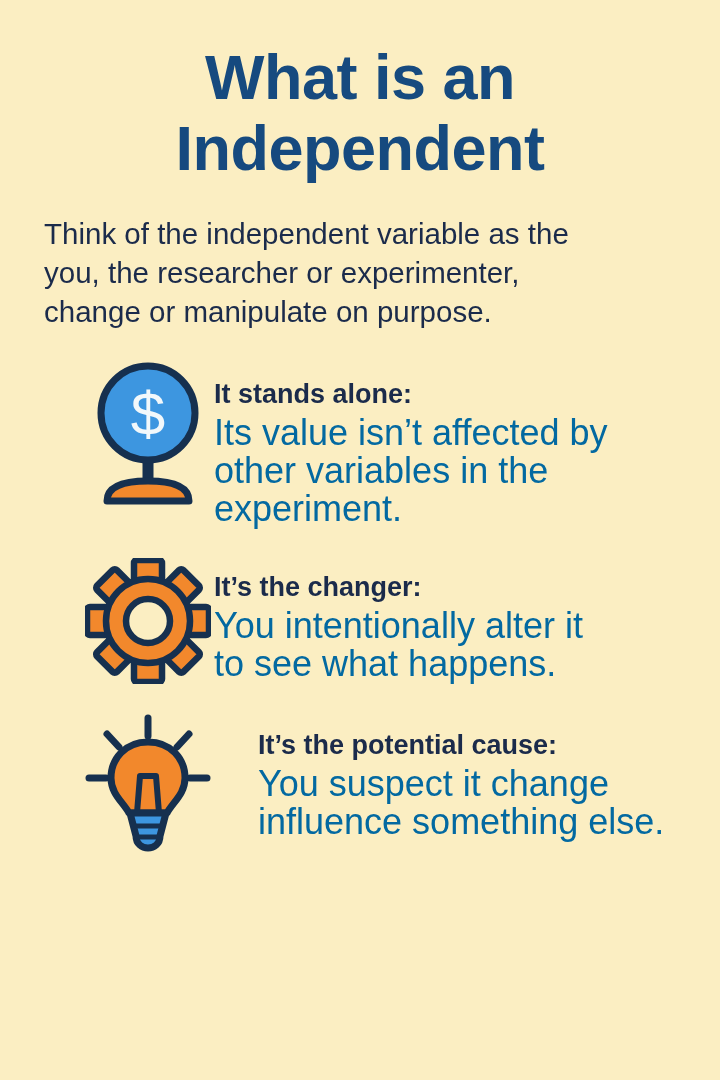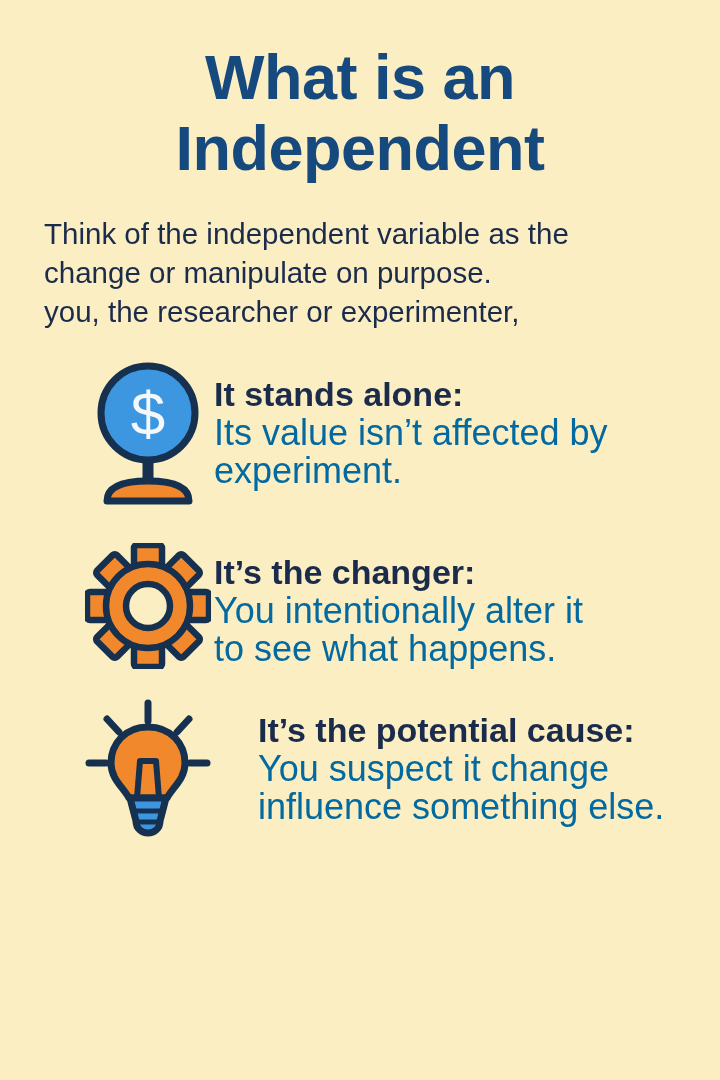--- a/index.html
+++ b/index.html
@@ -65,21 +65,21 @@
     display: flex;
     justify-content: center;
     align-items: flex-start;
   }
   .bullet-text {
     flex: 1 1 auto;
     padding-top: 8px;
     padding-right: 20px;
   }
   .bullet-heading {
-    font-size: 34px;
+    font-size: 27px;
     font-weight: 700;
     line-height: 38px;
     color: #1b2b4b;
     margin: 0 0 1px 0;
   }
   .bullet-body {
     font-size: 36px;
     font-weight: 400;
     line-height: 38px;
     color: #0369a1;
@@ -102,42 +102,43 @@
 
 <div class="infographic">
 
   <div class="title-block">
     <div class="title-line">What is an</div>
     <div class="title-line">Independent</div>
   </div>
 
   <div class="intro">
     <div class="intro-line">Think of the independent variable as the</div>
+    <div class="intro-line">you, the researcher or experimenter,</div>
     <div class="intro-line">change or manipulate on purpose.</div>
-    <div class="intro-line">you, the researcher or experimenter,</div>
   </div>
 
   <div class="bullets">
 
     <div class="bullet-row row-money">
       <div class="bullet-icon">
         <svg width="126" height="152" viewBox="0 0 126 152" aria-hidden="true">
 
           <rect x="57.5" y="88" width="11" height="44" fill="#16304f"></rect>
 
           <path d="M22 140 C22 126 38 120 63 120 C88 120 104 126 104 140 Z" fill="#f2882c" stroke="#16304f" stroke-width="7" stroke-linejoin="round"></path>
 
           <circle cx="63" cy="52" r="47" fill="#3d96e0" stroke="#16304f" stroke-width="7"></circle>
 
           <text x="63" y="52" text-anchor="middle" dominant-baseline="central" font-family="'Liberation Sans', sans-serif" font-size="62" font-weight="400" fill="#f2f8fb">$</text>
         </svg>
       </div>
       <div class="bullet-text">
         <p class="bullet-heading">It stands alone:</p>
         <p class="bullet-body">Its value isn’t affected by</p>
+        <p class="bullet-body">other variables in the</p>
         <p class="bullet-body">experiment.</p>
       </div>
     </div>
 
     <div class="bullet-row row-gear">
       <div class="bullet-icon">
         <svg width="126" height="126" viewBox="0 0 126 126" aria-hidden="true">
           <g transform="translate(63,63)">
 
             <path d="

